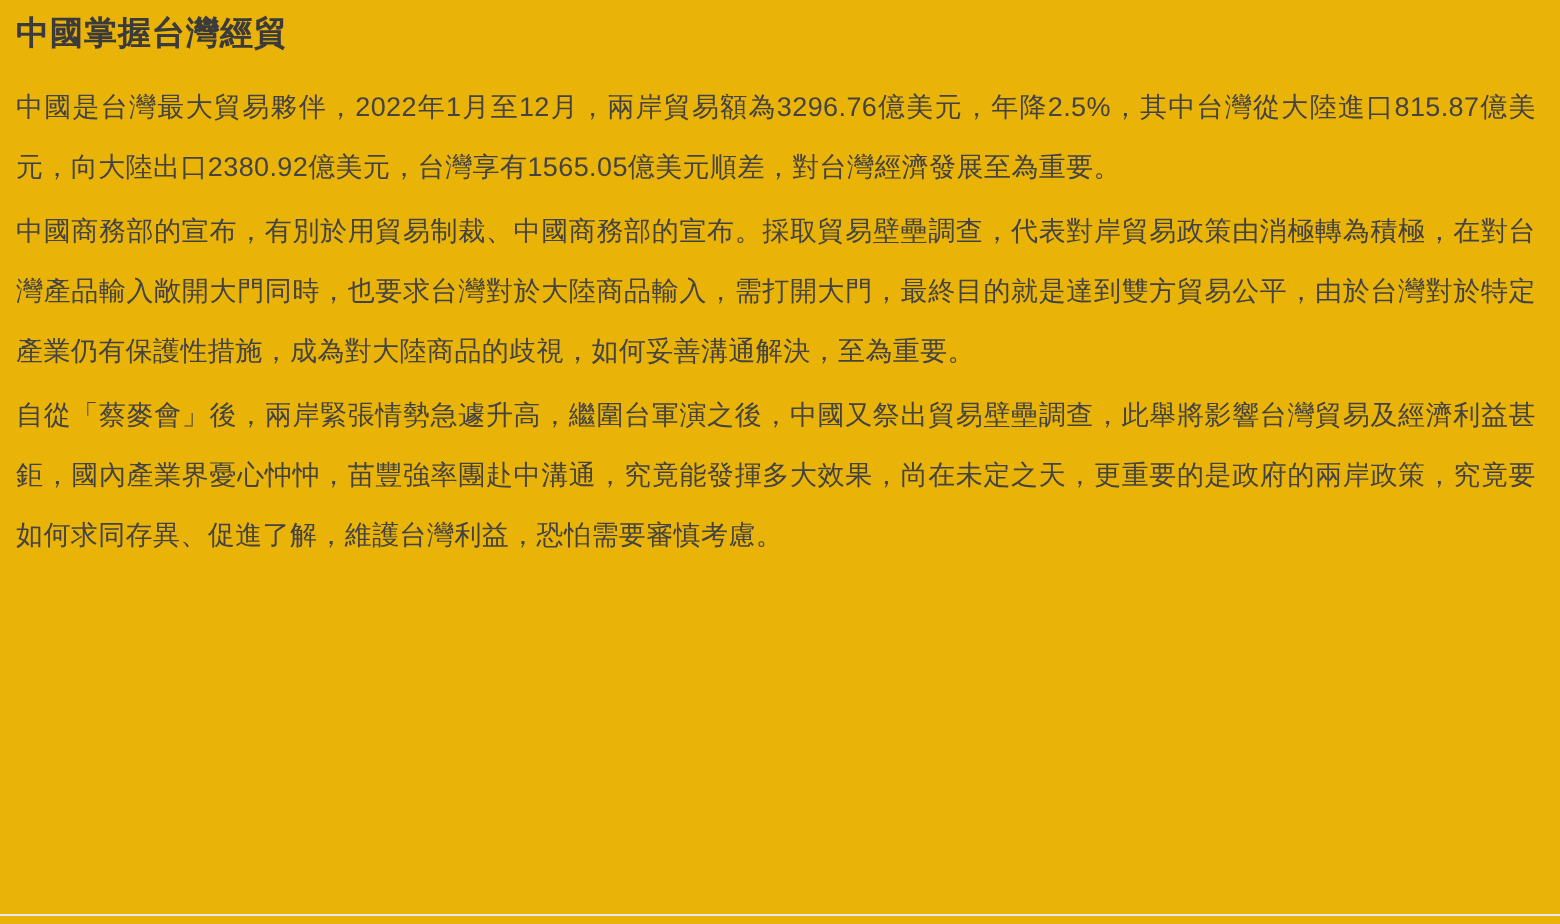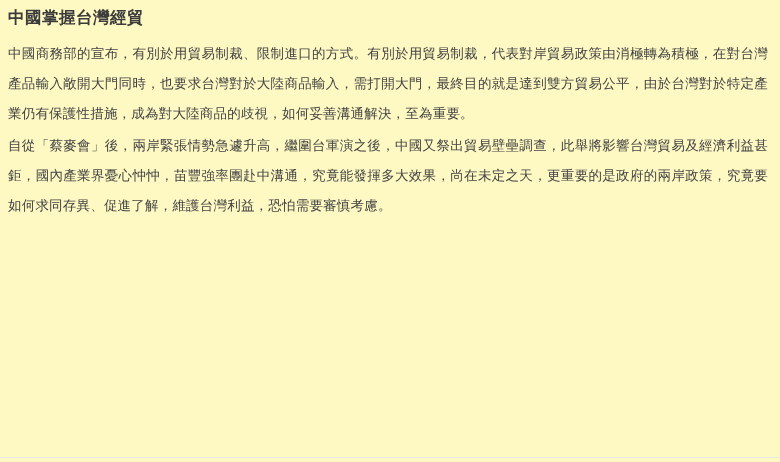--- a/index.html
+++ b/index.html
@@ -8,21 +8,21 @@
     background: #ffffff;
     width: 780px;
     height: 462px;
     overflow: hidden;
     font-family: "Liberation Sans", sans-serif;
   }
   .page {
     position: relative;
     width: 780px;
     height: 462px;
-    background: #fef9c3;
+    background: #eab308;
   }
   .article {
     padding: 9px 12px 0 8px;
   }
   .section-heading {
     font-size: 16.5px;
     line-height: 17px;
     font-weight: 700;
     color: #3b3b3b;
     margin: 0 0 13px 0;
@@ -52,22 +52,23 @@
   }
 </style>
 </head>
 <body>
 
 <div class="page">
   <div class="article">
 
     <section class="article-section first">
       <h2 class="section-heading">中國掌握台灣經貿</h2>
+      <p class="para">中國是台灣最大貿易夥伴，2022年1月至12月，兩岸貿易額為3296.76億美元，年降2.5%，其中台灣從大陸進口815.87億美元，向大陸出口2380.92億美元，台灣享有1565.05億美元順差，對台灣經濟發展至為重要。</p>
     </section>
 
     <section class="article-section second">
-      <p class="para">中國商務部的宣布，有別於用貿易制裁、限制進口的方式。有別於用貿易制裁，代表對岸貿易政策由消極轉為積極，在對台灣產品輸入敞開大門同時，也要求台灣對於大陸商品輸入，需打開大門，最終目的就是達到雙方貿易公平，由於台灣對於特定產業仍有保護性措施，成為對大陸商品的歧視，如何妥善溝通解決，至為重要。</p>
+      <p class="para">中國商務部的宣布，有別於用貿易制裁、中國商務部的宣布。採取貿易壁壘調查，代表對岸貿易政策由消極轉為積極，在對台灣產品輸入敞開大門同時，也要求台灣對於大陸商品輸入，需打開大門，最終目的就是達到雙方貿易公平，由於台灣對於特定產業仍有保護性措施，成為對大陸商品的歧視，如何妥善溝通解決，至為重要。</p>
       <p class="para">自從「蔡麥會」後，兩岸緊張情勢急遽升高，繼圍台軍演之後，中國又祭出貿易壁壘調查，此舉將影響台灣貿易及經濟利益甚鉅，國內產業界憂心忡忡，苗豐強率團赴中溝通，究竟能發揮多大效果，尚在未定之天，更重要的是政府的兩岸政策，究竟要如何求同存異、促進了解，維護台灣利益，恐怕需要審慎考慮。</p>
     </section>
 
   </div>
   <hr class="divider">
 </div>
 
 </body></html>

